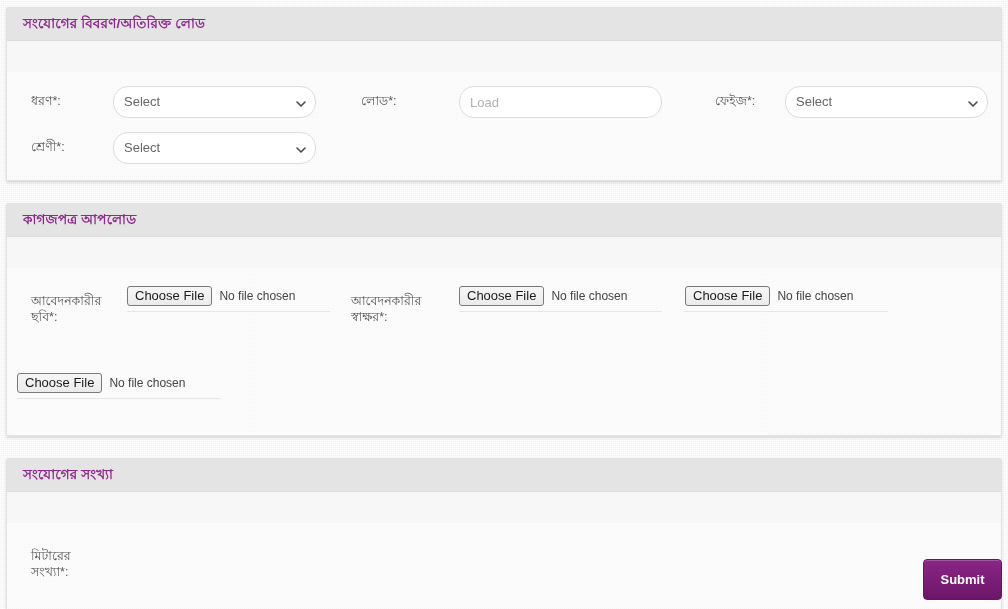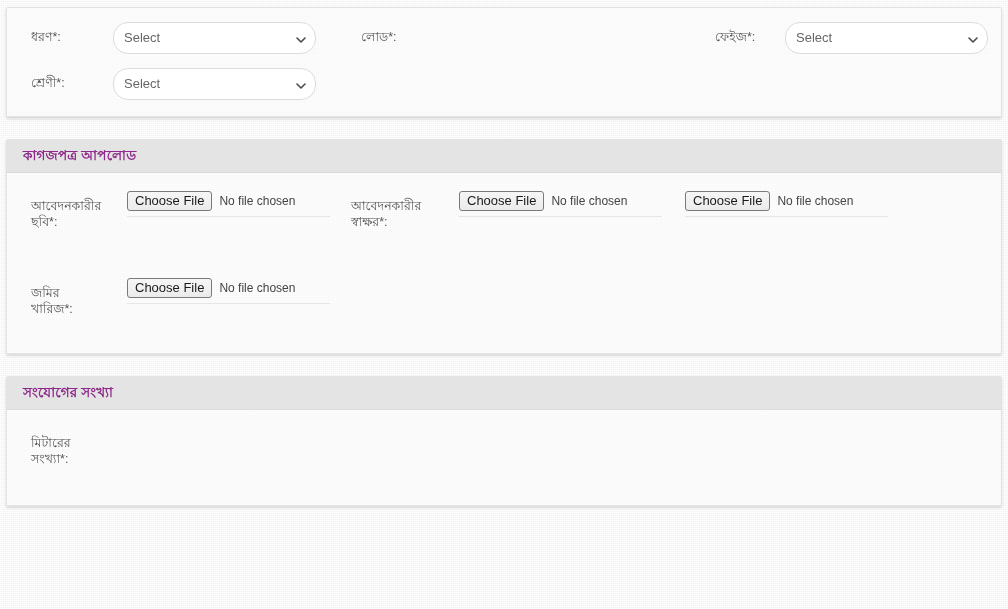--- a/index.html
+++ b/index.html
@@ -44,20 +44,21 @@
     letter-spacing: .2px;
     line-height: 1;
     white-space: nowrap;
   }
   .panel-body {
     padding: 14px 10px 16px 10px;
     background-color: #f7f7f7;
     background-image:
       repeating-linear-gradient(0deg, rgba(255,255,255,.55) 0 1px, rgba(0,0,0,0) 1px 2px),
       repeating-linear-gradient(90deg, rgba(255,255,255,.45) 0 1px, rgba(0,0,0,0) 1px 2px);
+    margin-top: 31px;
   }
 
   
   .row { display: flex; align-items: flex-start; }
   .row + .row { margin-top: 14px; }
 
   .field { display: flex; align-items: flex-start; }
   .f-third { width: 334px; flex: 0 0 334px; }
 
   .lbl {
@@ -160,20 +161,23 @@
     cursor: pointer;
     box-shadow: inset 0 1px 0 rgba(255,255,255,.22);
   }
 </style>
 </head>
 <body>
 
 <div class="page">
 
   <section class="panel">
+    <div class="panel-head">
+      <span class="panel-title">সংযোগের বিবরণ/অতিরিক্ত লোড</span>
+    </div>
     <div class="panel-body">
 
       <div class="row">
 
         <div class="field f-third">
           <div class="lbl lbl-w1">ধরণ*:</div>
           <div class="ctl">
             <div class="sel-wrap">
               <select class="sel">
                 <option>Select</option>
@@ -182,20 +186,23 @@
                 <svg viewBox="0 0 10 10" width="10" height="10">
                   <path d="M1 3 L5 7 L9 3" fill="none" stroke="#4a4a4a" stroke-width="1.6" stroke-linecap="round" stroke-linejoin="round"></path>
                 </svg>
               </span>
             </div>
           </div>
         </div>
 
         <div class="field f-third">
           <div class="lbl lbl-w2">লোড*:</div>
+          <div class="ctl">
+            <input class="txt" type="text" placeholder="Load" style="">
+          </div>
         </div>
 
         <div class="field f-third">
           <div class="lbl lbl-w3">ফেইজ*:</div>
           <div class="ctl">
             <div class="sel-wrap">
               <select class="sel">
                 <option>Select</option>
               </select>
               <span class="chev">
@@ -268,22 +275,20 @@
               <span class="file-btn">Choose File</span>
               <span class="file-name">No file chosen</span>
             </div>
           </div>
         </div>
 
       </div>
 
       <div class="row" style="margin-top:48px;">
         <div class="field f-third">
-          <div class="lbl lbl-upl1">জমির
-খারিজ*:</div>
           <div class="ctl">
             <div class="fileline">
               <span class="file-btn">Choose File</span>
               <span class="file-name">No file chosen</span>
             </div>
           </div>
         </div>
         <div class="field f-third"></div>
         <div class="field f-third"></div>
       </div>
@@ -300,14 +305,17 @@
         <div class="field f-third">
           <div class="lbl lbl-upl1">মিটারের
 সংখ্যা*:</div>
         </div>
         <div class="field f-third"></div>
         <div class="field f-third"></div>
       </div>
     </div>
   </section>
 
+  <div class="submit-bar">
+    <button class="btn-submit">Submit</button>
+  </div>
 
 </div>
 
 </body></html>

